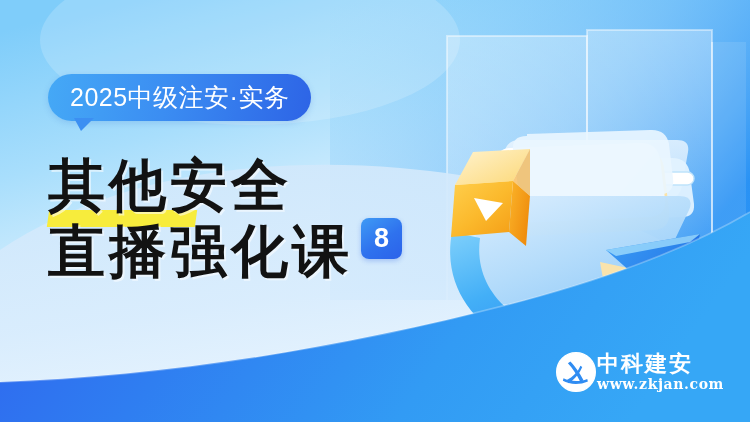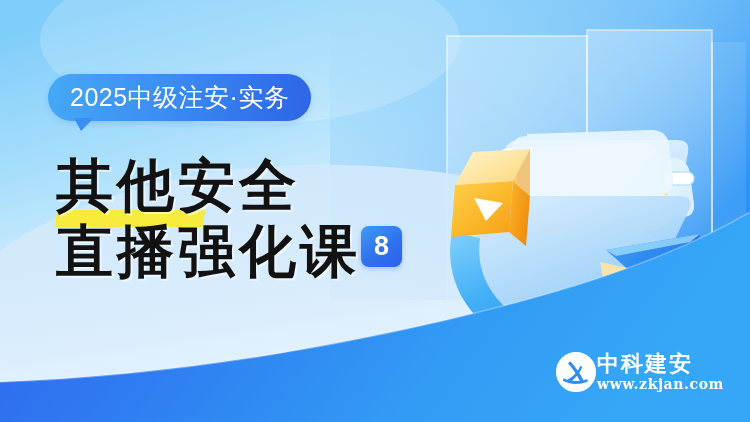--- a/index.html
+++ b/index.html
@@ -39,21 +39,21 @@
     white-space:nowrap; line-height:1; font-weight:400;
   }
   .badge-tail {
     position:absolute; left:74px; top:118px;
     width:0; height:0;
     border-left:7px solid transparent;
     border-right:13px solid transparent;
     border-top:13px solid #3c8ff2;
   }
 
-  .title-wrap { position:absolute; left:56px; top:152px; }
+  .title-wrap { position:absolute; left:48px; top:152px; }
 
   .title-line { position:relative; display:block; white-space:nowrap; }
 
   .hl-bar {
     position:absolute;
     left:0px; top:58px;
     width:148px; height:17px;
     background:#f7ec3c;
     transform:skewX(-8deg);
     z-index:1;
@@ -63,21 +63,21 @@
     position:relative; z-index:2;
     font-family:"DejaVu Serif","Liberation Serif", serif;
     font-weight:700;
     font-size:57px;
     line-height:66px;
     letter-spacing:4px;
     color:#121212;
     text-shadow:2px 2px 0 rgba(255,255,255,.55);
   }
 
-  .line2-row { position:relative; display:flex; align-items:center; gap:0; }
+  .line2-row { position:relative; display:flex; align-items:flex-start; gap:8px; }
 
   .num-badge {
     display:inline-flex; align-items:center; justify-content:center;
     width:41px; height:41px; margin-bottom:9px;
     border-radius:8px;
     background:linear-gradient(145deg,#3f9bf5 0%, #2f72ee 55%, #2b62ea 100%);
     box-shadow:0 2px 5px rgba(45,100,225,.3);
     pointer-events:auto;
   }
   .num-badge span {

